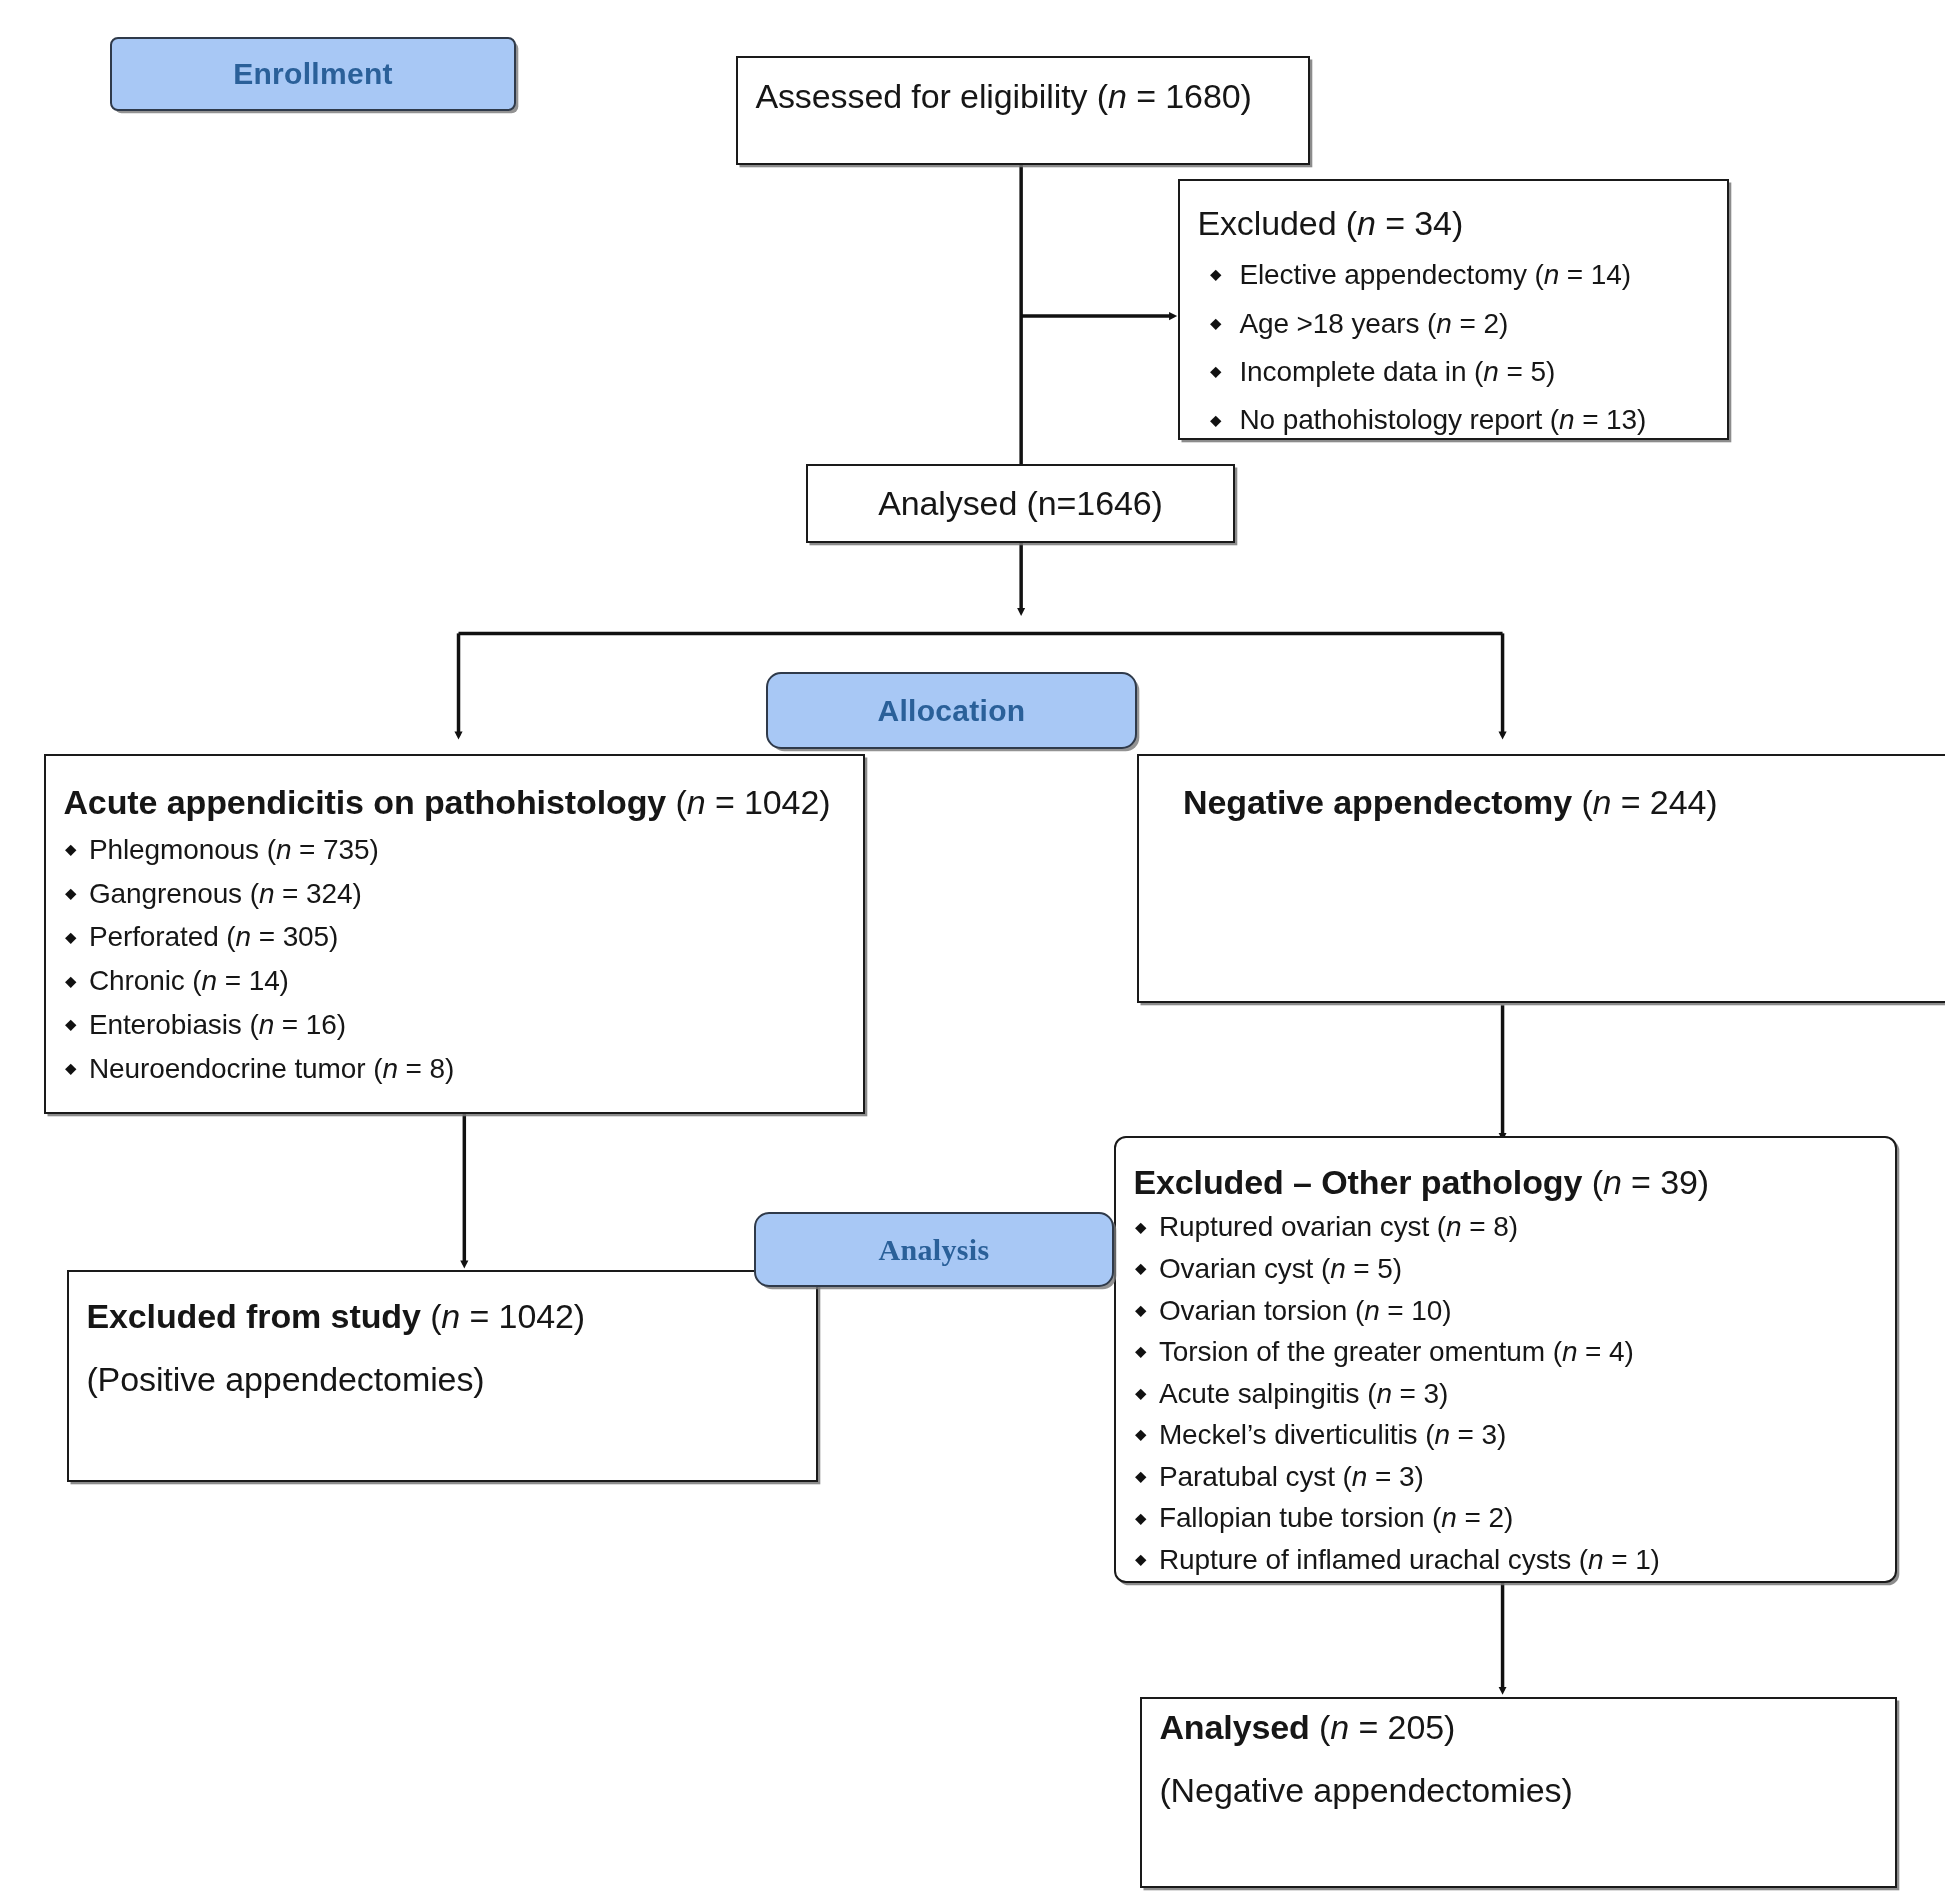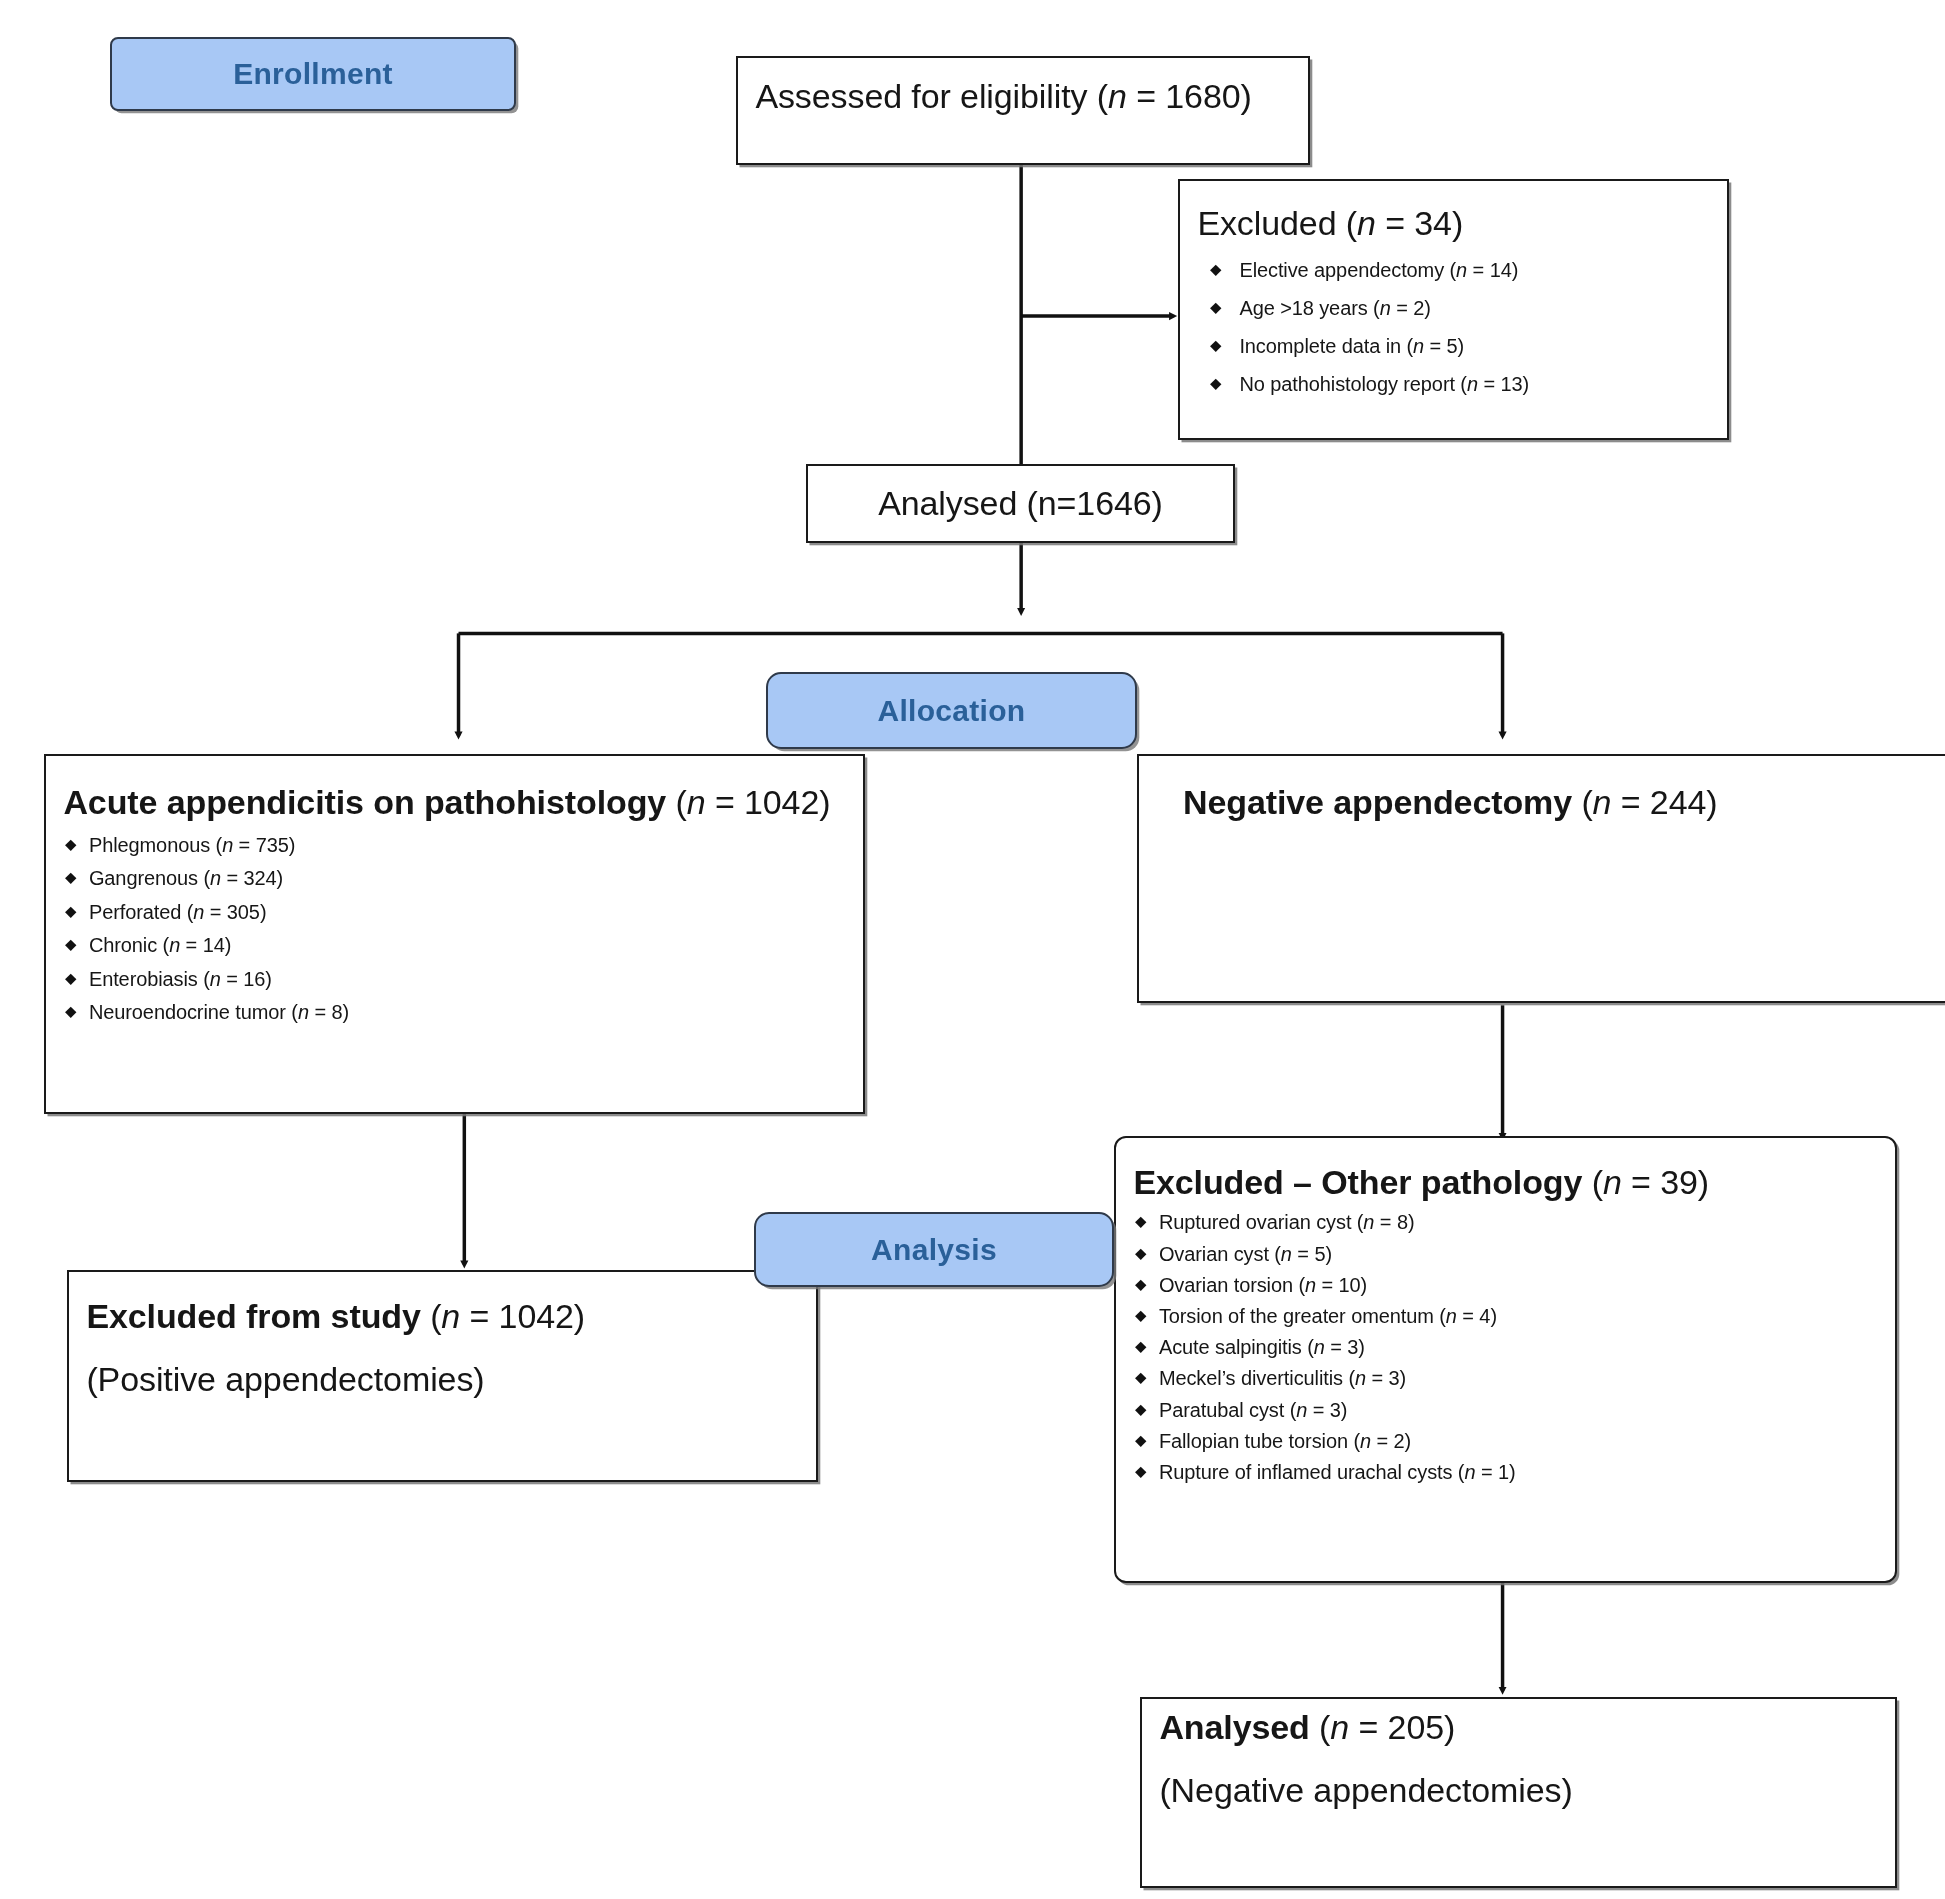--- a/index.html
+++ b/index.html
@@ -40,21 +40,21 @@
   .b{ font-weight:bold; }
   .it{ font-style:italic; }
 
   
   ul.blist{
     list-style:none;
     margin:3.5px 0 0 0;
     padding:0;
   }
   ul.blist li{
-    font-size:20px;
+    font-size:28px;
     line-height:1.30;
     color:#161616;
     white-space:nowrap;
     position:relative;
     padding-left:25.5px;
     margin:7.5px 0 0 0;
     letter-spacing:-0.1px;
   }
   ul.blist li .dia{
     position:absolute;
@@ -120,21 +120,21 @@
   </svg>
 
   <div class="badge" style="left:110px; top:37px; width:406px; height:74px;border-radius:8px;">
     <span>Enrollment</span>
   </div>
 
   <div class="badge" style="left:766px; top:672px; width:371px; height:77px;">
     <span>Allocation</span>
   </div>
 
-  <div class="badge" style="left:754px; top:1212px; width:360px; height:75px;">
+  <div class="badge" style="left:754px; top:1212px; width:360px; height:75px;font-family:Liberation Serif, serif;">
     <span>Analysis</span>
   </div>
 
   <div class="box" style="left:736px; top:56px; width:574px; height:109px;">
     <div class="line head">
       <span>Assessed for eligibility (</span><span class="it">n</span><span> = 1680)</span>
     </div>
   </div>
 
   <div class="box" style="left:1178px; top:179px; width:551px; height:261px; padding-top:20px;">

